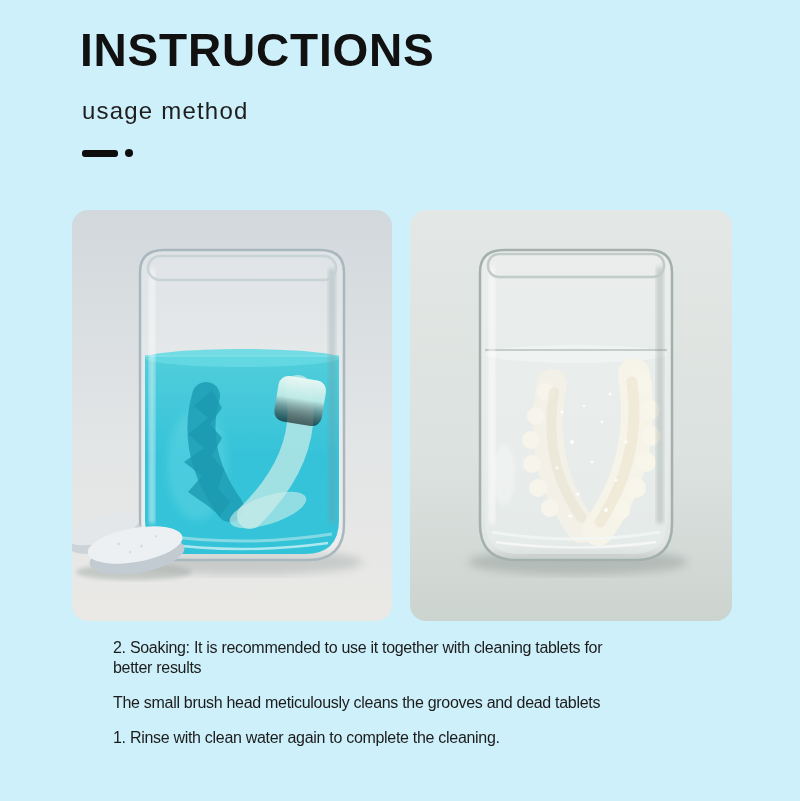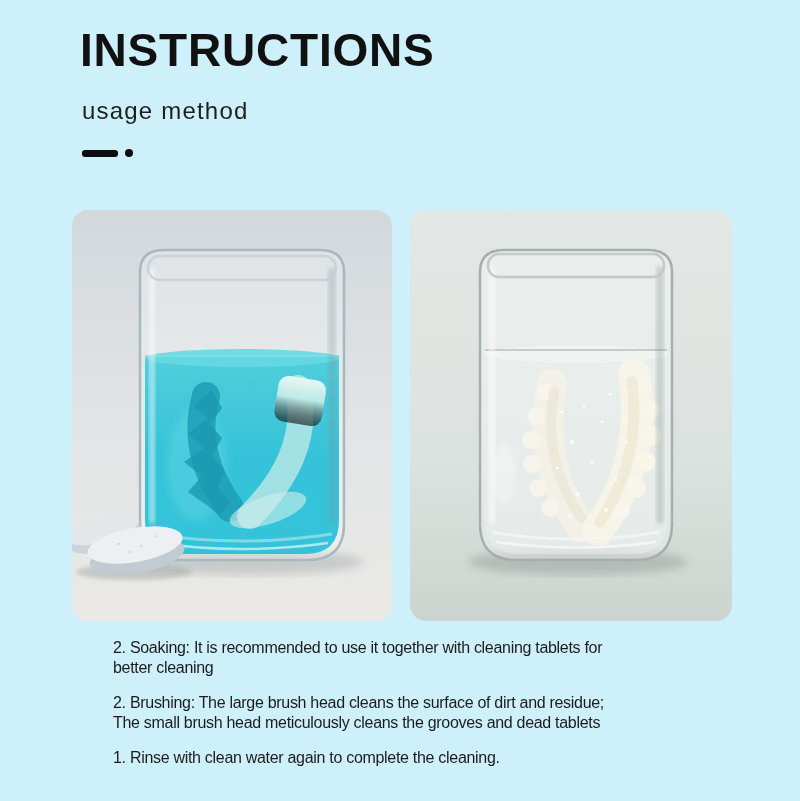--- a/index.html
+++ b/index.html
@@ -202,24 +202,23 @@
         <rect x="246" y="56" width="8" height="258" rx="4" fill="#7d8c88" opacity="0.3" filter="url(#rb2)"></rect>
 
         <rect x="78" y="44" width="176" height="23" rx="11" fill="none" stroke="#bfc9c6" stroke-width="2.5" opacity="0.95"></rect>
       </svg>
     </figure>
   </div>
 
   <div class="steps">
     <p class="step">
       <span class="step-line">2. Soaking: It is recommended to use it together with cleaning tablets for</span>
-      <span class="step-line">better cleaning</span>
+      <span class="step-line">better results</span>
     </p>
     <p class="step">
-      <span class="step-line">2. Brushing: The large brush head cleans the surface of dirt and residue;</span>
       <span class="step-line">The small brush head meticulously cleans the grooves and dead tablets</span>
     </p>
     <p class="step">
       <span class="step-line">1. Rinse with clean water again to complete the cleaning.</span>
     </p>
   </div>
 
 </div>
 
 </body></html>

